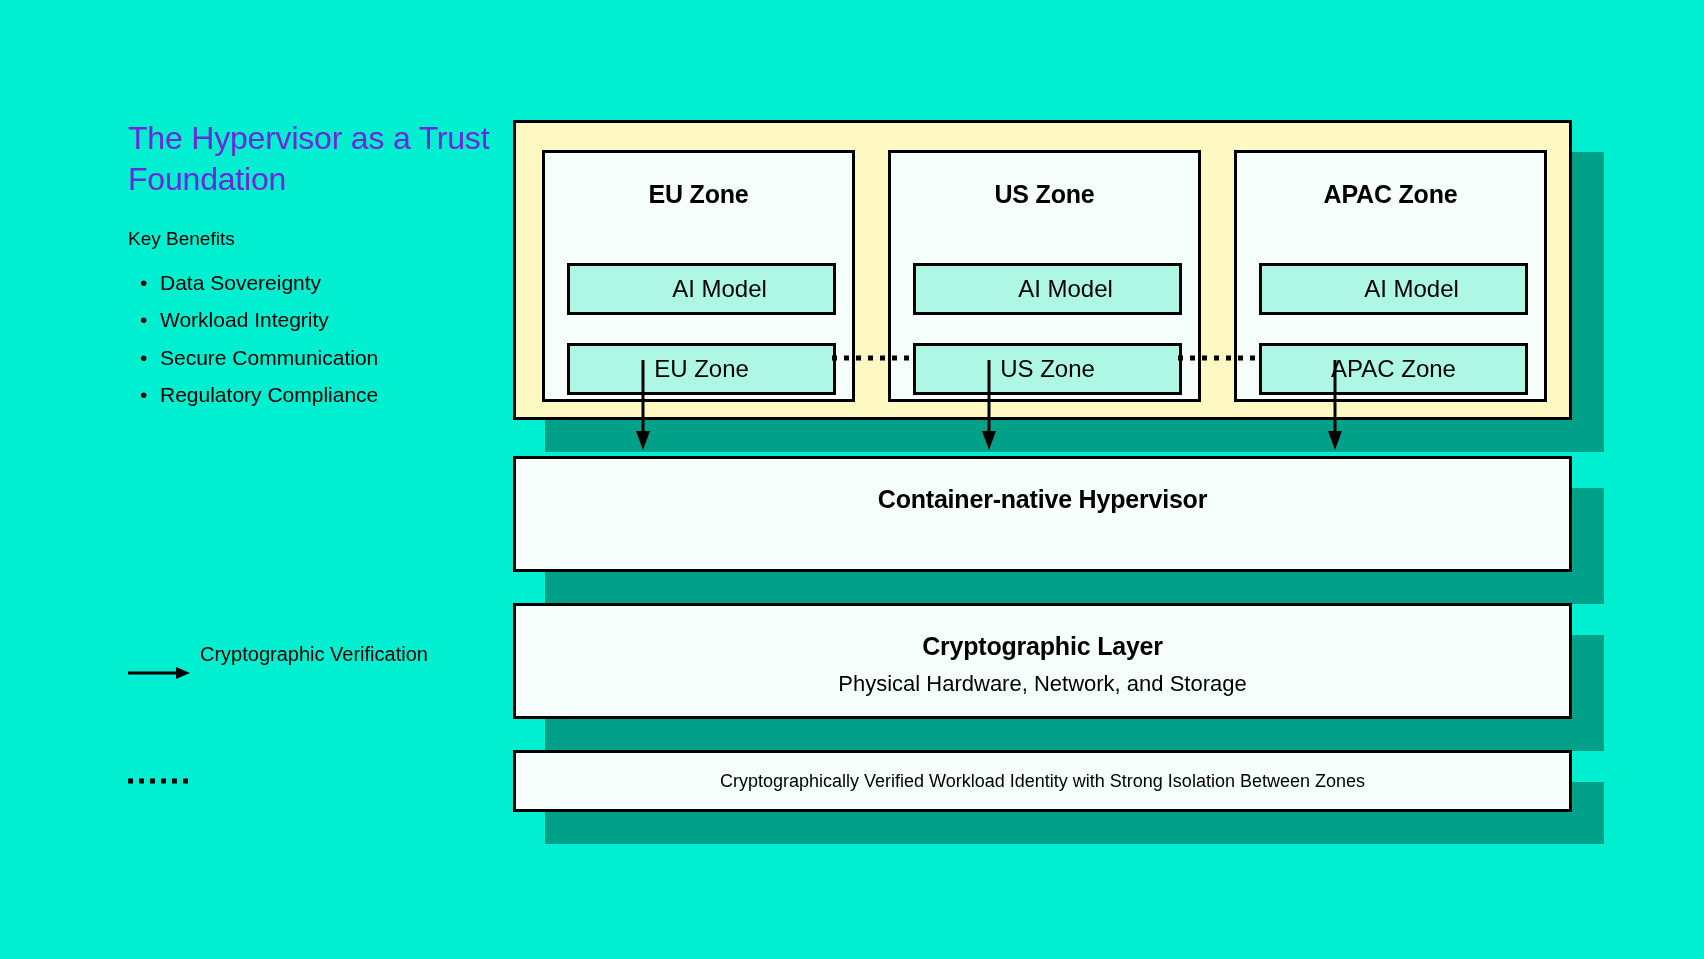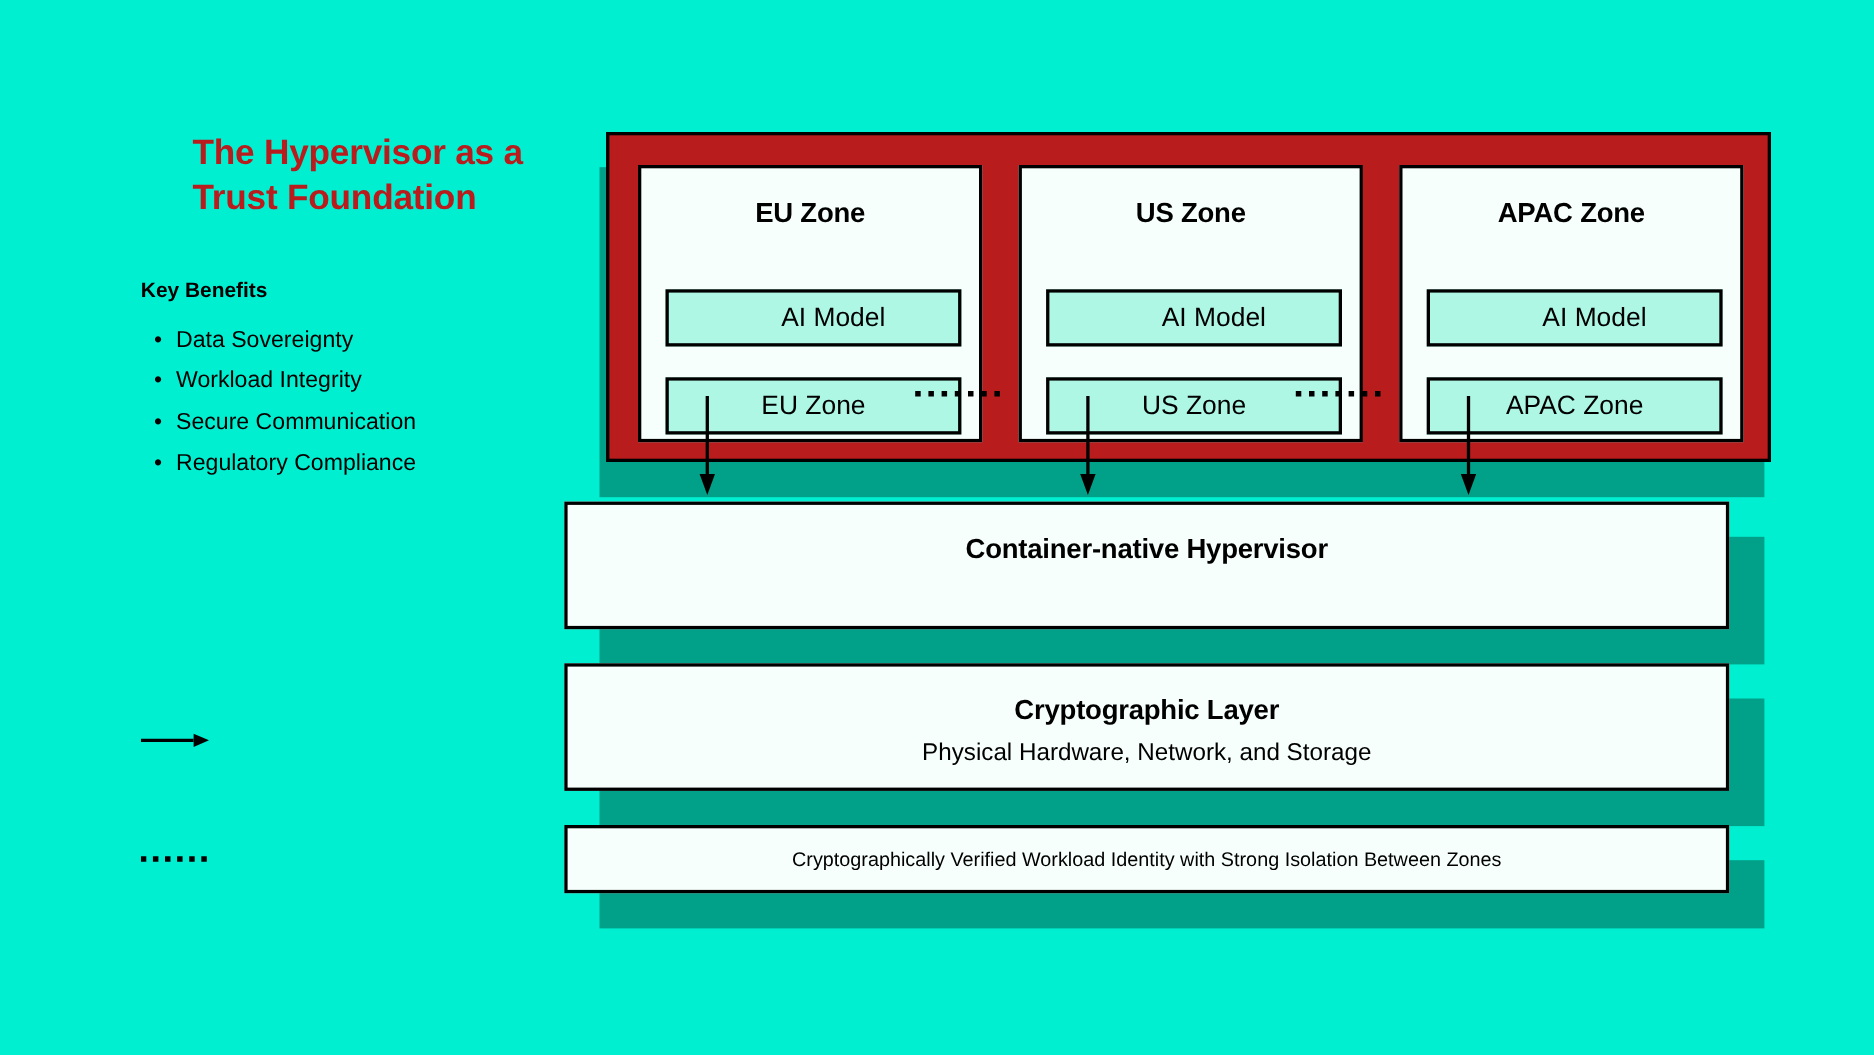--- a/index.html
+++ b/index.html
@@ -7,25 +7,25 @@
     width: 1704px; height: 959px;
     background: #00EFD1;
     font-family: "Liberation Sans", sans-serif;
     overflow: hidden;
   }
   #root { position: relative; width: 1704px; height: 959px; }
 
   
   #left-panel { position: absolute; left: 128px; top: 118px; width: 390px; }
   #diagram-title {
-    font-size: 32px; font-weight: bold; color: #b91c1c;
-    line-height: 1.28; letter-spacing: -0.2px; margin-left: 47px;
+    font-size: 32px; font-weight: normal; color: #6d28d9;
+    line-height: 1.28; letter-spacing: -0.2px;
   }
   #benefits-heading {
-    margin-top: 54px; font-size: 19px; font-weight: bold; color: #000;
+    margin-top: 28px; font-size: 19px; font-weight: normal; color: #000;
   }
   #benefits-list { margin-top: 14px; list-style: none; }
   #benefits-list li {
     position: relative; padding-left: 32px;
     font-size: 21px; color: #000; line-height: 1.78;
   }
   #benefits-list li .bullet-dot {
     position: absolute; left: 12px; top: 0;
     font-size: 21px; line-height: 1.78;
   }
@@ -50,21 +50,21 @@
   .shadow {
     position: absolute; background: #00A188;
   }
   .panel {
     position: absolute; border: 3px solid #000; background: #F6FFFC;
   }
 
   
   #zones-outer {
     left: 0px; top: 0px; width: 1059px; height: 300px;
-    background: #b91c1c; border: 3px solid #000; margin-left: 38px;
+    background: #fef9c3; border: 3px solid #000;
   }
   .zone-box {
     position: absolute; top: 27px; width: 313px; height: 252px;
     background: #F6FFFC; border: 3px solid #000;
   }
   .zone-title {
     text-align: center; font-size: 25px; font-weight: bold; color: #000;
     margin-top: 27px; letter-spacing: -0.2px;
   }
   .zone-inner {
@@ -125,20 +125,21 @@
   </div>
 
   <div id="legend">
     <div class="legend-row">
       <span class="legend-glyph">
         <svg class="arrow-svg" width="62" height="14" viewBox="0 0 62 14">
           <line x1="0" y1="7" x2="48" y2="7" stroke="#000" stroke-width="3"></line>
           <polygon points="48,1 62,7 48,13" fill="#000"></polygon>
         </svg>
       </span>
+      <div class="legend-text">Cryptographic Verification</div>
     </div>
 
     <div class="legend-row">
       <span class="legend-glyph">
         <svg class="dotted-svg" width="62" height="14" viewBox="0 0 62 14">
           <line x1="0" y1="7" x2="62" y2="7" stroke="#000" stroke-width="5" stroke-dasharray="5 6"></line>
         </svg>
       </span>
     </div>
   </div>

